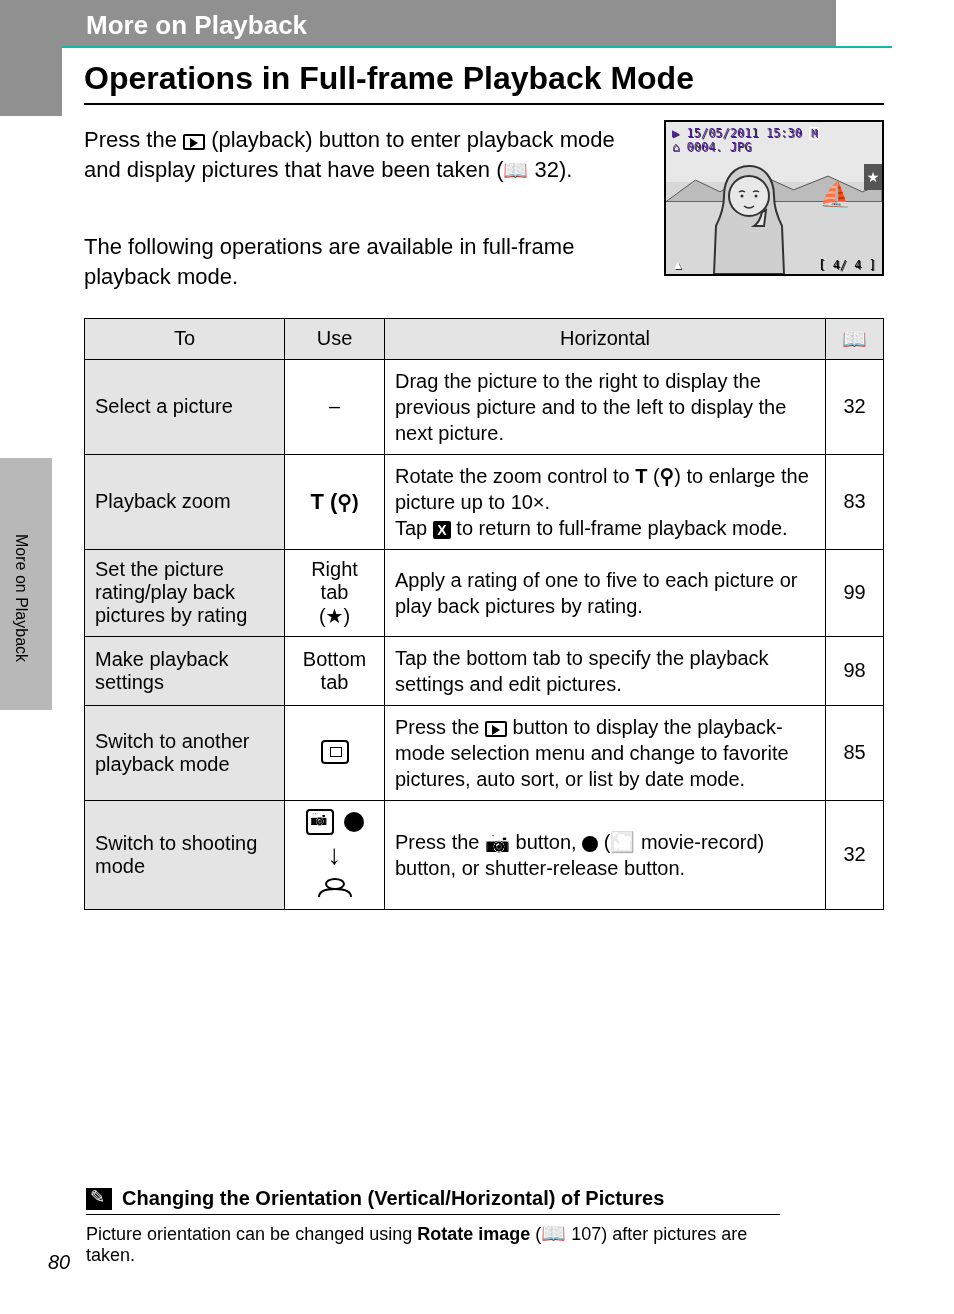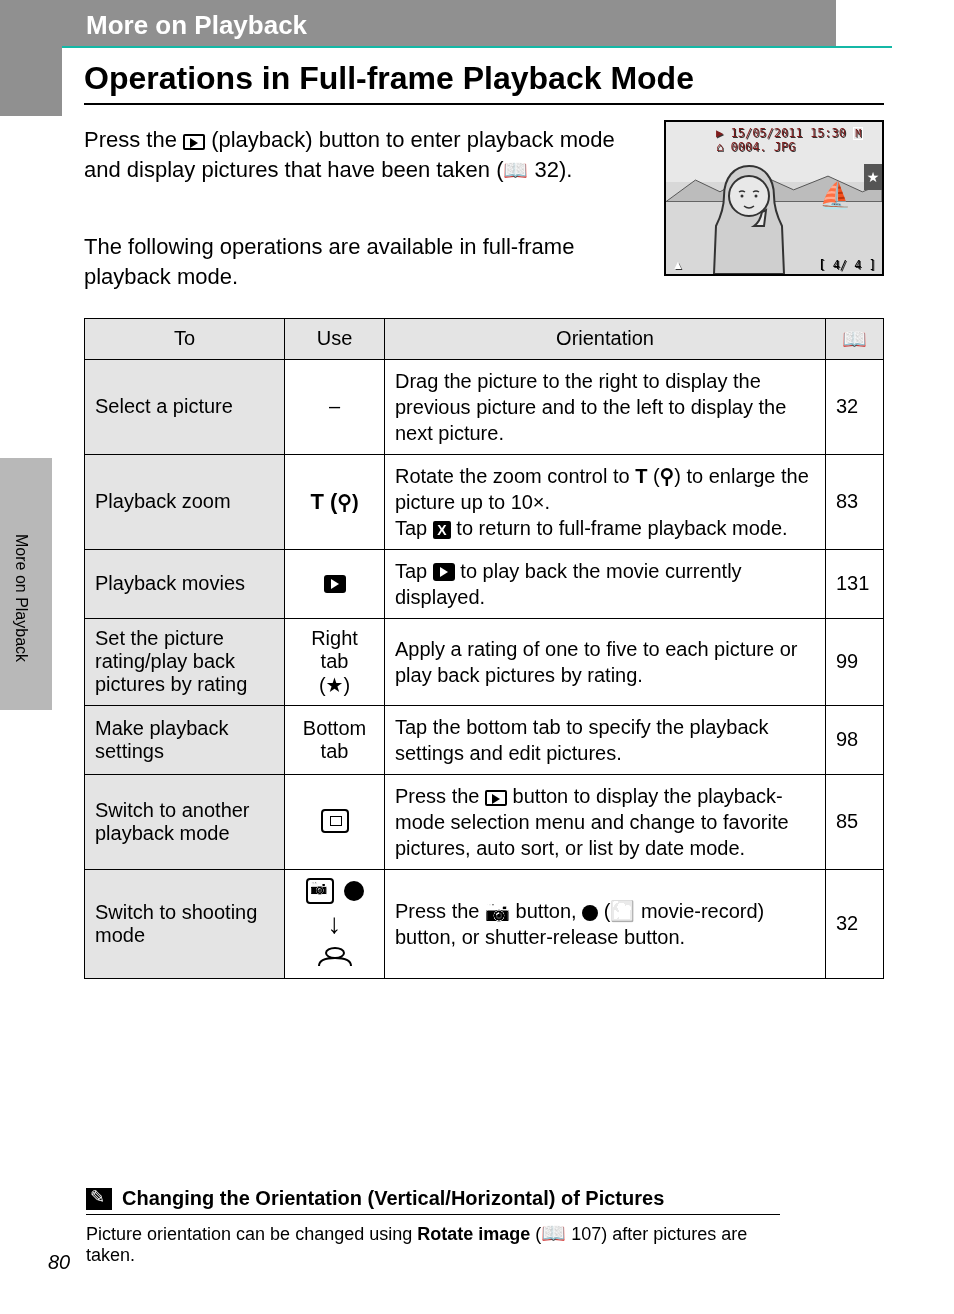--- a/index.html
+++ b/index.html
@@ -10,33 +10,33 @@
   .header-bar { position:absolute; left:0; top:0; right:0; height:116px; background:#909090; }
   .header-title { position:absolute; left:86px; top:10px; color:#fff; font-weight:bold; font-size:26px; }
   .white-panel { position:absolute; left:62px; top:46px; width:830px; background:#fff; padding:12px 8px 8px 22px; border-top:2px solid #14b8a6; }
   .main-title { font-size:32px; font-weight:bold; border-bottom:2px solid #000; padding-bottom:6px; margin-bottom:20px; }
   .intro { font-size:22px; line-height:1.35; max-width:540px; }
   .intro2 { margin-top:48px; font-size:22px; line-height:1.35; max-width:540px; }
 
   .preview { position:absolute; right:8px; top:72px; width:220px; height:156px; border:2.5px solid #000; background:#d8d8d8; }
   .preview-sky { position:absolute; left:0; top:0; right:0; height:60px; background:#e8e8e8; }
   .preview-mtn { position:absolute; left:0; top:40px; right:0; height:40px; }
-  .preview-top { position:absolute; left:6px; top:4px; font-size:12px; color:#7f1d1d; text-shadow:1px 1px 0 #333; font-family:monospace;margin-left:44px; }
+  .preview-top { position:absolute; left:6px; top:4px; font-size:12px; color:#4c1d95; text-shadow:1px 1px 0 #333; font-family:monospace; }
   .preview-star { position:absolute; right:0; top:42px; width:18px; height:26px; background:#555; color:#fff; text-align:center; font-size:14px; line-height:26px; }
   .preview-bot { position:absolute; bottom:2px; right:6px; font-size:12px; color:#000000; text-shadow:1px 1px 0 #333; font-family:monospace; }
   .preview-bot-left { position:absolute; bottom:2px; left:6px; font-size:12px; color:#fff; text-shadow:1px 1px 0 #333; }
   .woman { position:absolute; left:28px; top:34px; width:110px; height:118px; }
   .boat  { position:absolute; right:30px; top:58px; font-size:26px; color:#333; }
 
   table.ops { width:100%; border-collapse:collapse; margin-top:26px; font-size:20px; }
   table.ops th, table.ops td { border:1px solid #000; padding:8px 10px; vertical-align:middle; }
   table.ops th { background:#e4e4e4; font-weight:normal; text-align:center; }
   table.ops td.to { background:#e4e4e4; width:200px; }
   table.ops td.use { width:100px; text-align:center; }
-  table.ops td.pg  { width:58px; text-align:left; padding-left:10px;margin-top:25px; }
+  table.ops td.pg  { width:58px; text-align:center; padding-left:10px;margin-top:25px; }
   table.ops td.desc { line-height:1.3; }
 
   
   .ic { display:inline-block; vertical-align:-3px; }
   .ic-play { width:22px; height:16px; border:2px solid #000; position:relative; border-radius:2px; }
   .ic-play::after { content:""; position:absolute; left:5px; top:2px; border-left:8px solid #000; border-top:5px solid transparent; border-bottom:5px solid transparent; }
   .ic-playfill { width:22px; height:18px; background:#000; border-radius:3px; position:relative; }
   .ic-playfill::after { content:""; position:absolute; left:7px; top:4px; border-left:8px solid #fff; border-top:5px solid transparent; border-bottom:5px solid transparent; }
   .ic-dblplay { width:28px; height:24px; border:2px solid #000; border-radius:4px; position:relative; }
   .ic-dblplay::after { content:""; position:absolute; left:7px; top:5px; width:10px; height:8px; border:1.5px solid #000; }
@@ -110,21 +110,21 @@
       <div class="boat">⛵</div>
       <div class="preview-bot-left">▲</div>
       <div class="preview-bot">[ <span>4/   4</span> ]</div>
     </div>
 
     <table class="ops">
       <thead>
         <tr>
           <th>To</th>
           <th>Use</th>
-          <th>Orientation</th>
+          <th>Horizontal</th>
           <th><span class="ic-book">📖</span></th>
         </tr>
       </thead>
       <tbody>
 
         <tr>
           <td class="to">Select a picture</td>
           <td class="use">–</td>
           <td class="desc">Drag the picture to the right to display the previous picture and to the left to display the next picture.</td>
           <td class="pg">32</td>
@@ -136,28 +136,20 @@
           <td class="use">
             <b style="font-family:Arial;font-size:22px">T (</b><span class="ic-mag">⚲</span><b>)</b>
           </td>
           <td class="desc">
             <span>Rotate the zoom control to </span><b>T</b><span> (</span><span class="ic-mag">⚲</span><span>) to enlarge the picture up to 10×.</span><br>
             <span>Tap </span><span class="ic-x">X</span><span> to return to full-frame playback mode.</span>
           </td>
           <td class="pg">83</td>
         </tr>
 
-        <tr>
-          <td class="to">Playback movies</td>
-          <td class="use"><span class="ic ic-playfill"></span></td>
-          <td class="desc">
-            <span>Tap </span><span class="ic ic-playfill"></span><span> to play back the movie currently displayed.</span>
-          </td>
-          <td class="pg">131</td>
-        </tr>
 
         <tr>
           <td class="to">Set the picture rating/play back pictures by rating</td>
           <td class="use">
             <span>Right tab</span><br><span>(★)</span>
           </td>
           <td class="desc">Apply a rating of one to five to each picture or play back pictures by rating.</td>
           <td class="pg">99</td>
         </tr>
 

